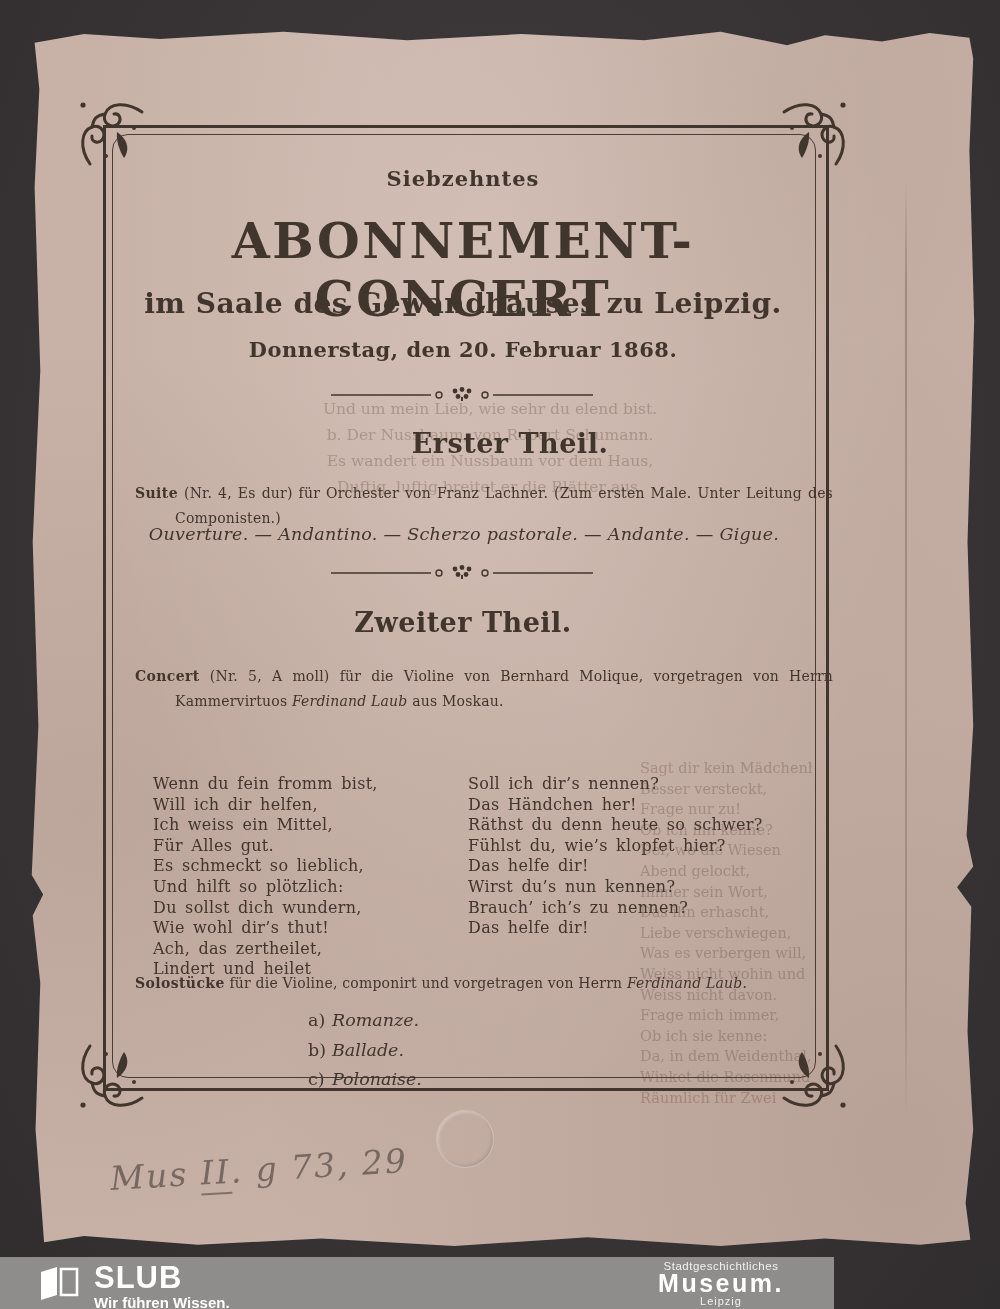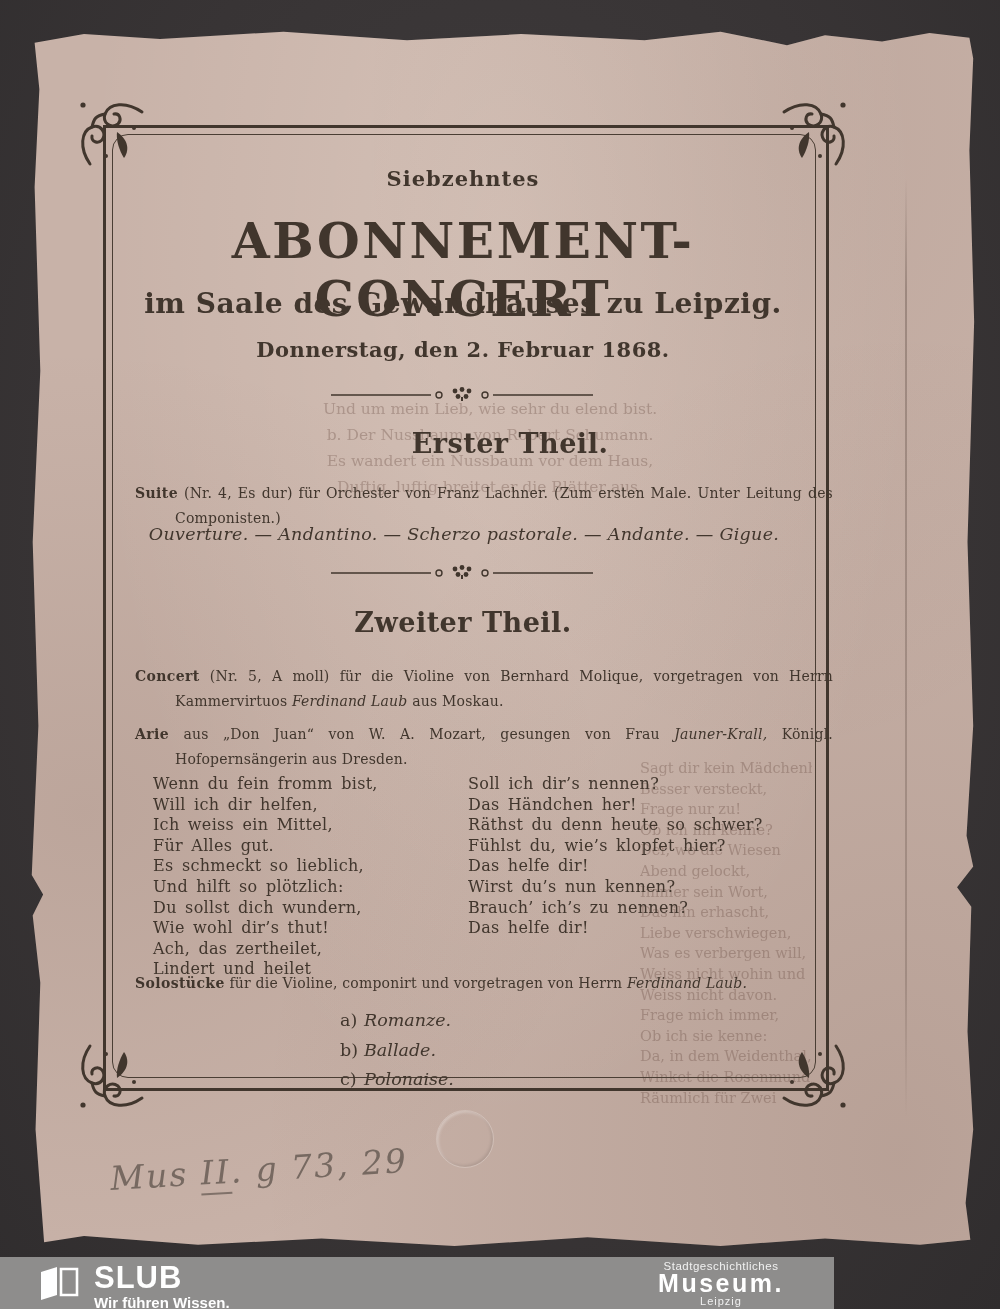--- a/index.html
+++ b/index.html
@@ -45,21 +45,21 @@
   .par .it{font-style:italic;}
   .p-suite{top:467px;}
   .p-concert{top:650px;}
   .p-arie{top:708px;}
   .p-solo{top:957px;}
   .movements{position:absolute;left:135px;width:658px;top:524px;text-align:center;
     font-style:italic;font-size:17.5px;letter-spacing:0.3px;}
   .poemcol{position:absolute;top:774px;font-size:16px;line-height:20.6px;letter-spacing:0.3px;word-spacing:3px;}
   .poem-left{left:153px;}
   .poem-right{left:468px;}
-  .solos{position:absolute;left:308px;top:1006px;font-size:17.5px;line-height:29.5px;margin-left:32px;}
+  .solos{position:absolute;left:308px;top:1006px;font-size:17.5px;line-height:29.5px;}
   .solo-key{display:inline-block;width:24px;}
   .solo-name{font-style:italic;}
   
   .divider{position:absolute;left:331px;width:262px;height:18px;}
   .div1{top:385px;} .div2{top:563px;}
   
   .ghost{position:absolute;color:rgba(94,64,52,0.30);filter:blur(0.7px);pointer-events:none;}
   .ghost1{left:250px;top:396px;width:480px;text-align:center;font-size:15.5px;line-height:26px;}
   .ghost2{left:640px;top:758px;width:172px;overflow:hidden;font-size:14.5px;line-height:20.6px;white-space:nowrap;}
   
@@ -162,39 +162,38 @@
   <svg class="corner bl">
       <use href="#corner-flourish"></use>
     </svg>
   <svg class="corner br">
       <use href="#corner-flourish"></use>
     </svg>
 
   <div class="centerband series ink">Siebzehntes</div>
   <div class="centerband maintitle ink">ABONNEMENT-CONCERT</div>
   <div class="centerband venue ink">im Saale des Gewandhauses zu Leipzig.</div>
-  <div class="centerband concertdate ink">Donnerstag, den 2. Februar 1868.</div>
+  <div class="centerband concertdate ink">Donnerstag, den 20. Februar 1868.</div>
 
   <svg class="divider div1">
       <use href="#section-divider"></use>
     </svg>
 
   <div class="centerband section-h h-part1 ink">Erster Theil.</div>
   <p class="par p-suite ink"><b>Suite</b><span> (Nr. 4, Es dur) für Orchester von Franz Lachner. (Zum ersten Male. Unter Leitung des Componisten.)</span></p>
   <div class="movements ink">Ouverture. — Andantino. — Scherzo pastorale. — Andante. — Gigue.</div>
 
   <svg class="divider div2">
       <use href="#section-divider"></use>
     </svg>
 
   <div class="centerband section-h h-part2 ink">Zweiter Theil.</div>
 
   <p class="par p-concert ink"><b>Concert</b><span> (Nr. 5, A moll) für die Violine von Bernhard Molique, vorge­tragen von Herrn Kammervirtuos </span><span class="it">Ferdinand Laub</span><span> aus Moskau.</span></p>
 
-  <p class="par p-arie ink"><b>Arie</b><span> aus „Don Juan“ von W. A. Mozart, gesungen von Frau </span><span class="it">Jauner-Krall,</span><span> Königl. Hofopernsängerin aus Dresden.</span></p>
 
   <div class="poemcol poem-left ink">
 
   <div>Wenn du fein fromm bist,</div>
       <div>Will ich dir helfen,</div>
       <div>Ich weiss ein Mittel,</div>
       <div>Für Alles gut.</div>
       <div>Es schmeckt so lieblich,</div>
       <div>Und hilft so plötzlich:</div>
       <div>Du sollst dich wundern,</div>

